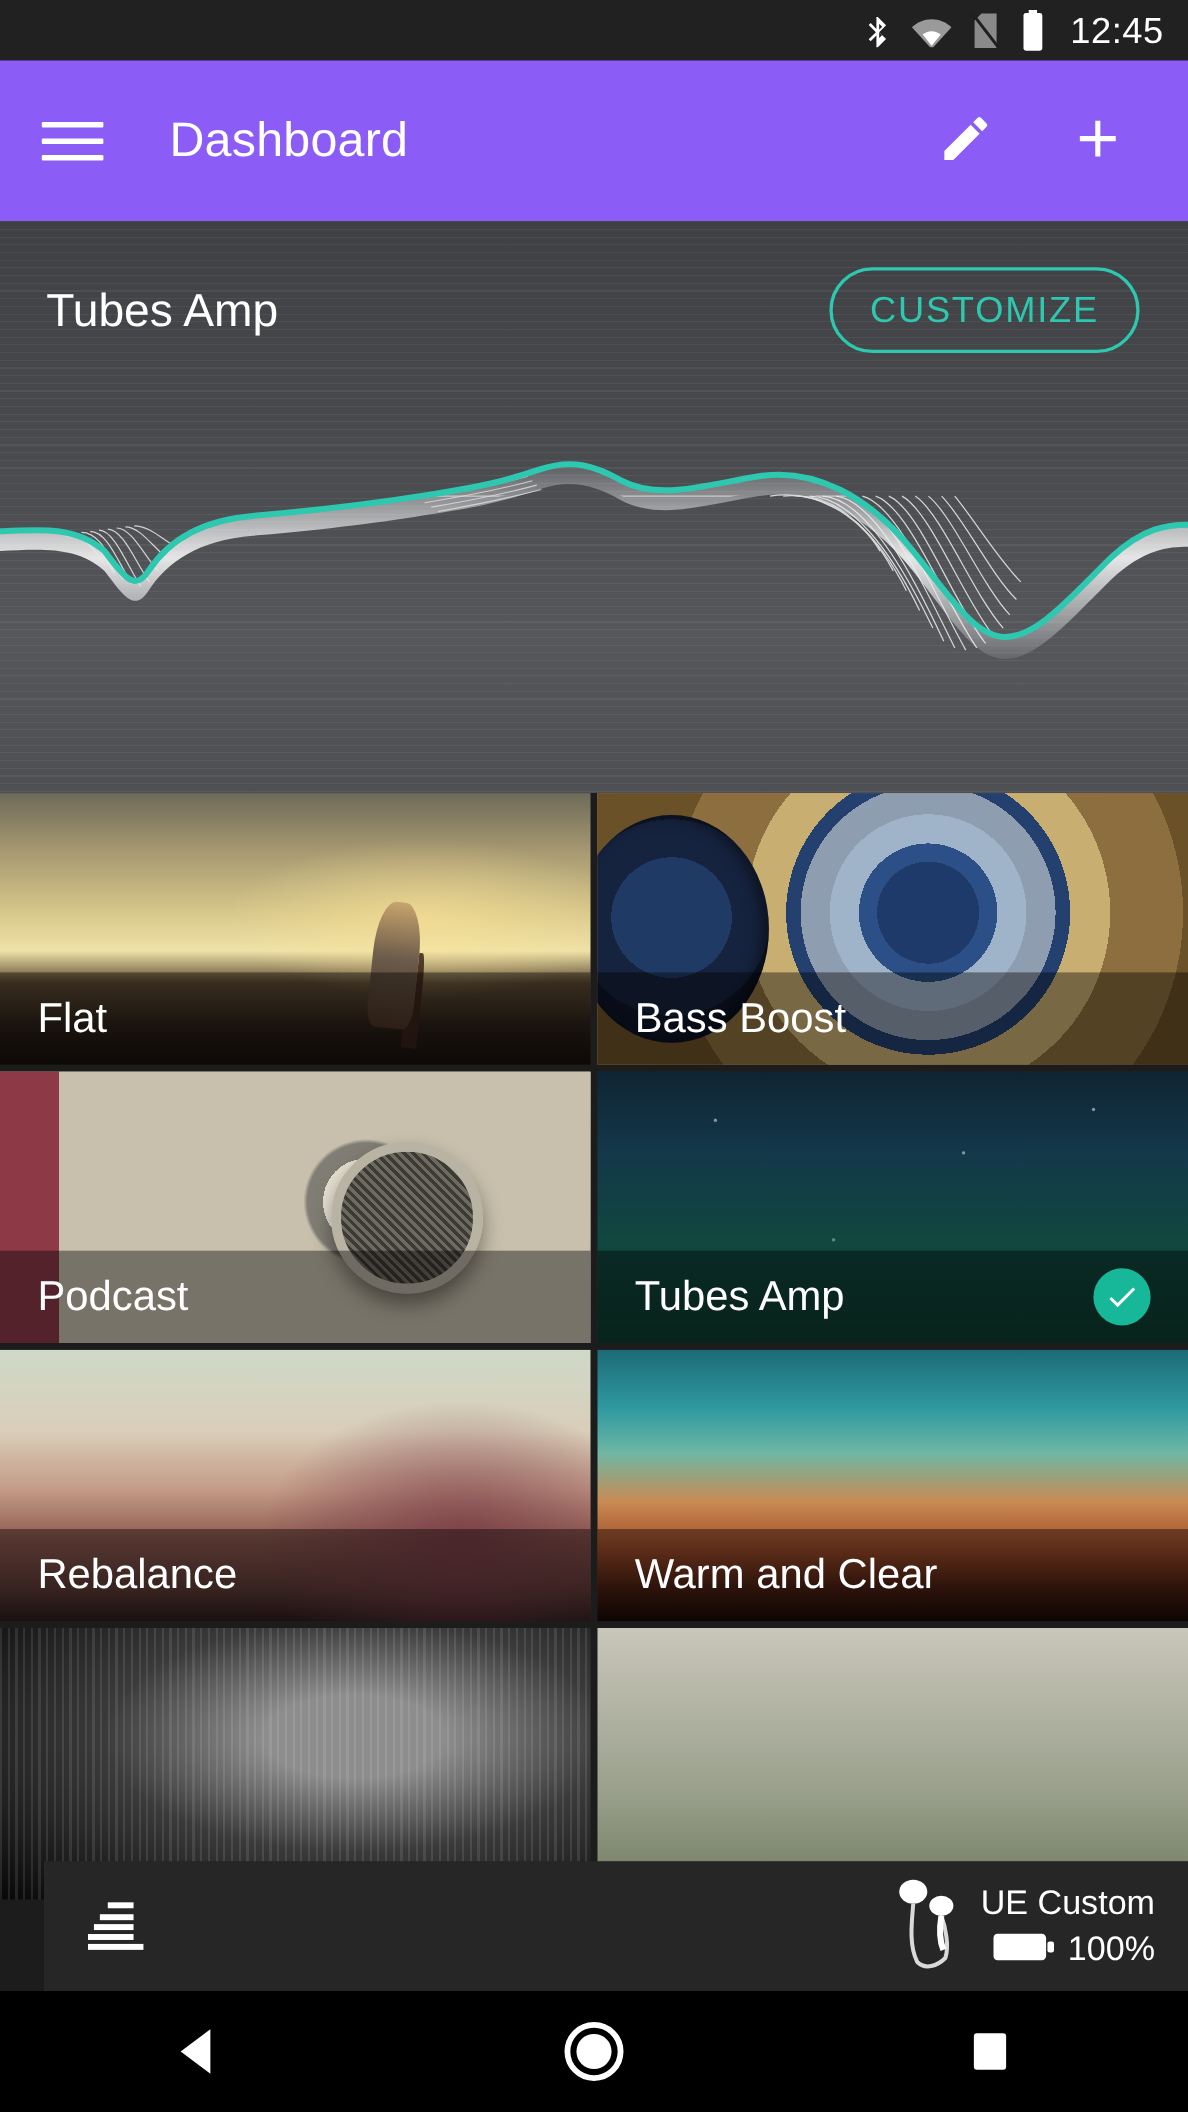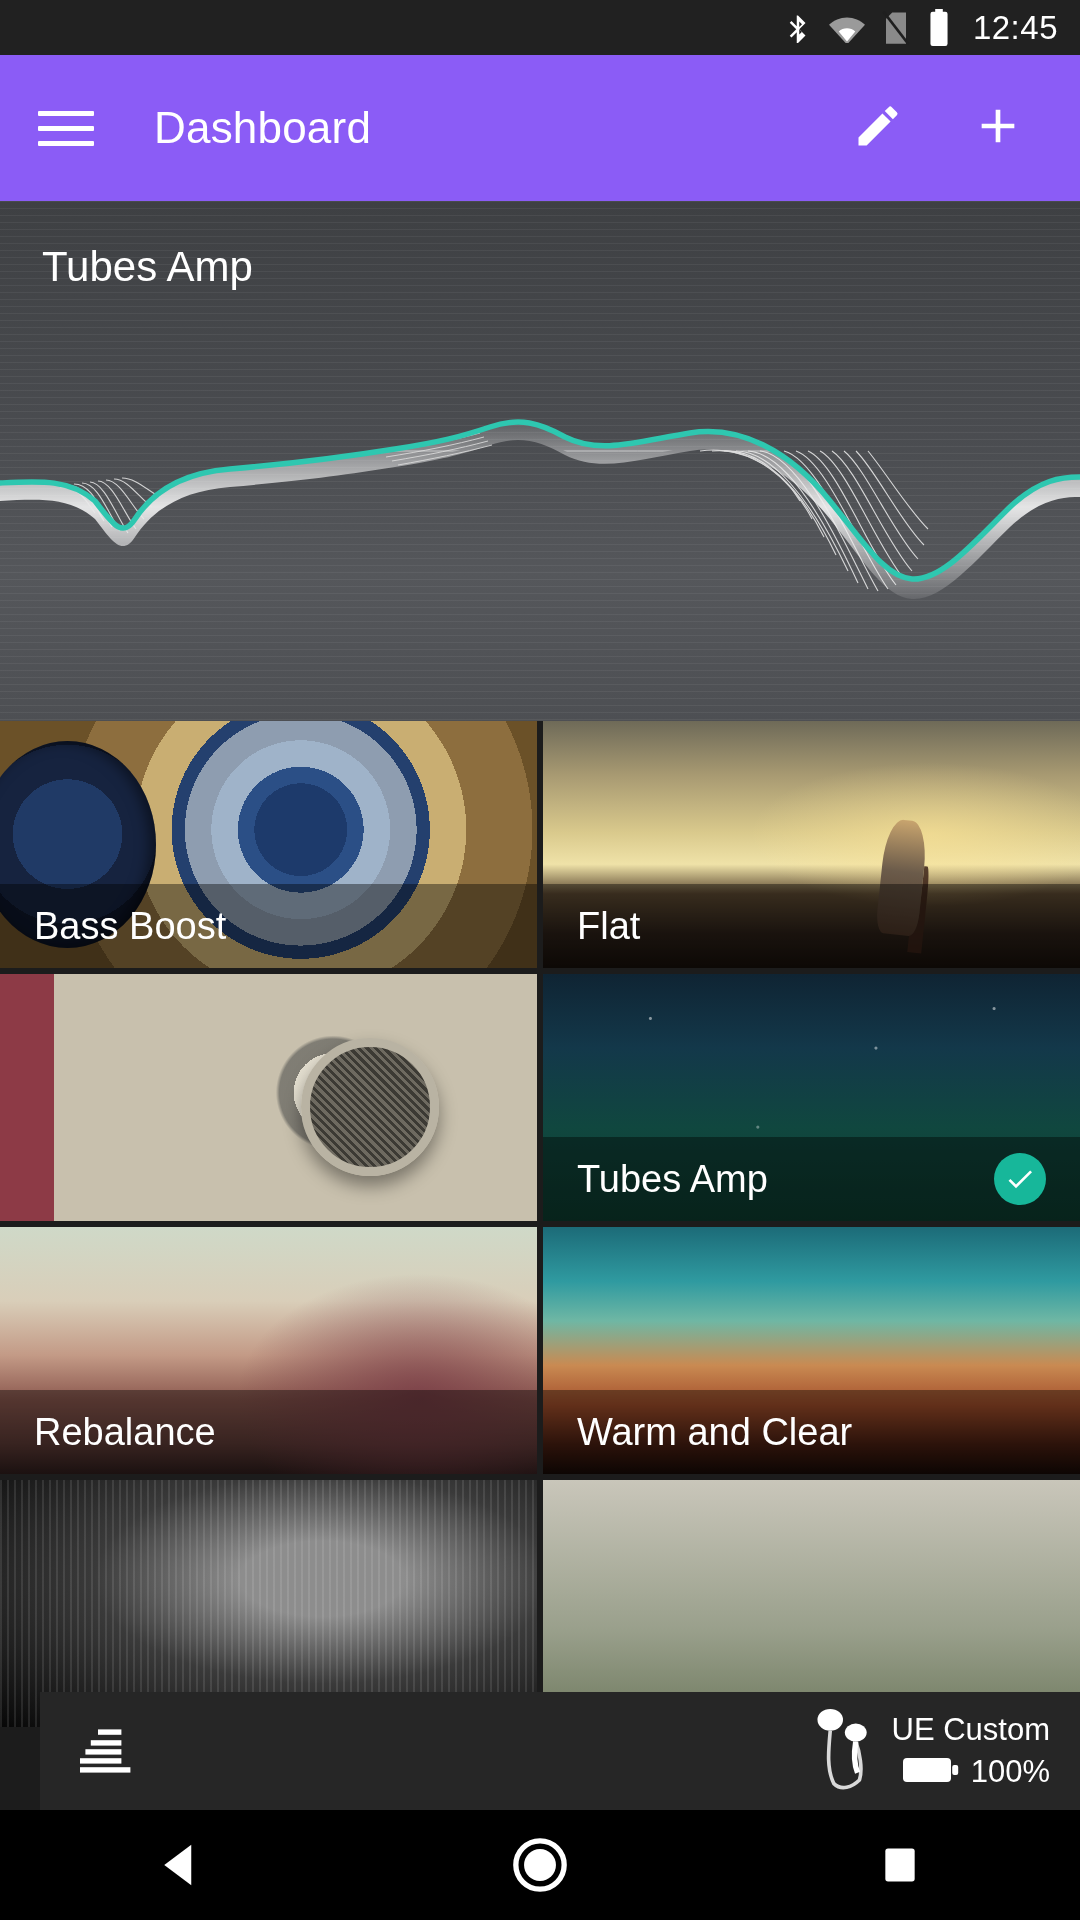--- a/index.html
+++ b/index.html
@@ -301,38 +301,42 @@
                  C152,292 180,272 230,268 C300,262 345,256 395,248
                  C440,241 460,236 490,226 C520,216 540,222 565,236
                  C600,254 640,240 690,232 C740,224 790,250 830,300
                  C865,343 885,376 912,378 C942,380 975,340 1010,306
                  C1040,278 1062,276 1080,276" fill="none" stroke="#2ec7b0" stroke-width="5.5" stroke-linecap="round"></path>
       </svg>
     </div>
 
     <div class="hero-top">
       <div class="hero-title">Tubes Amp</div>
+      <div class="customize-btn">CUSTOMIZE</div>
     </div>
   </div>
 
   <div class="grid" id="preset-grid">
       <div class="tile">
+        <div class="tile-art art-runner"></div>
+        <div class="tile-caption">
+          <span class="tile-label">Flat</span>
+        </div>
+      </div>
+      <div class="tile">
         <div class="tile-art art-speaker"></div>
         <div class="tile-caption">
           <span class="tile-label">Bass Boost</span>
         </div>
       </div>
       <div class="tile">
-        <div class="tile-art art-runner"></div>
-        <div class="tile-caption">
-          <span class="tile-label">Flat</span>
-        </div>
-      </div>
-      <div class="tile">
         <div class="tile-art art-podcast"></div>
+        <div class="tile-caption">
+          <span class="tile-label">Podcast</span>
+        </div>
       </div>
       <div class="tile">
         <div class="tile-art art-space"></div>
         <div class="tile-caption">
           <span class="tile-label">Tubes Amp</span>
           <span class="check-badge" style="background: rgb(23, 183, 154);">
             <svg width="32" height="32" viewBox="0 0 24 24">
               <path fill="#fff" d="M9 16.2 4.8 12l-1.4 1.4L9 19 21 7l-1.4-1.4z"></path>
             </svg>
           </span>

